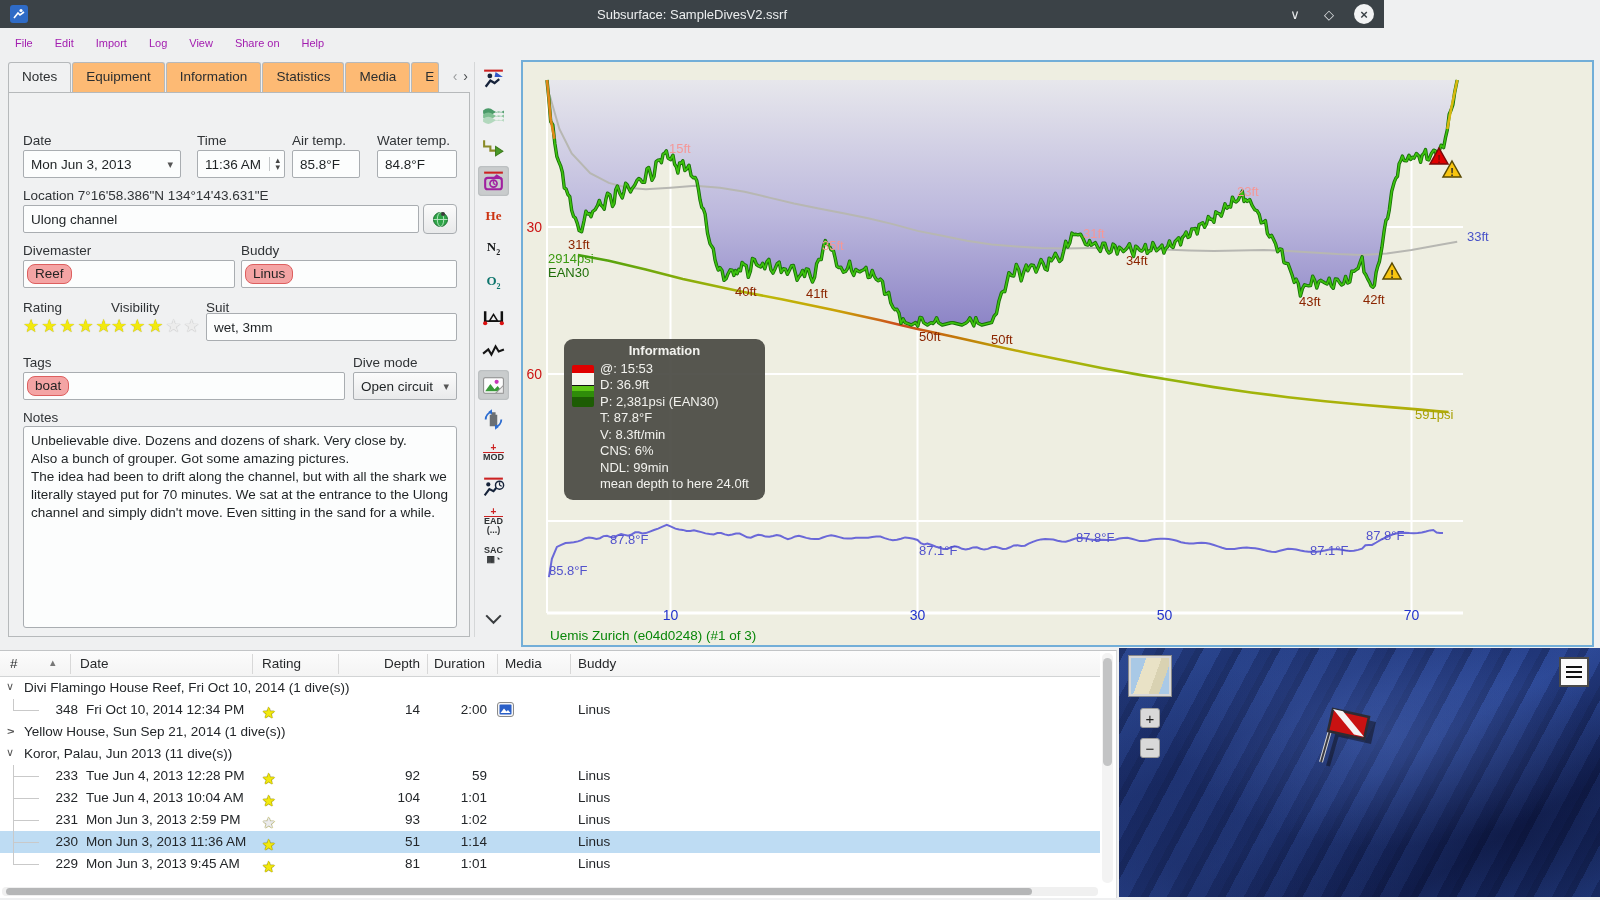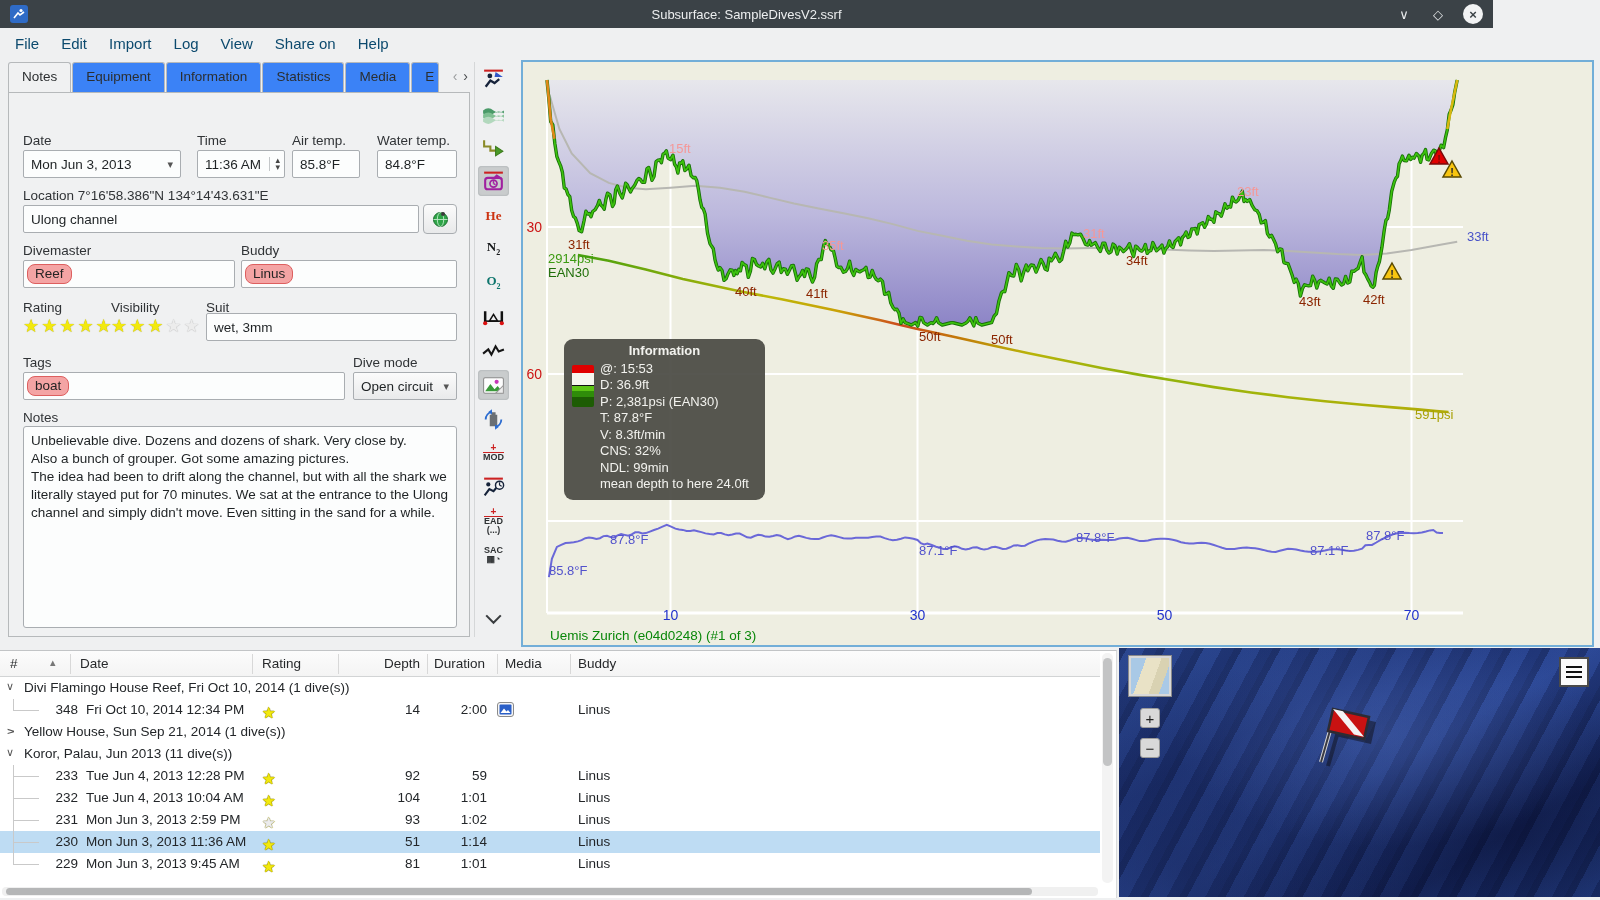--- a/index.html
+++ b/index.html
@@ -1,39 +1,39 @@
 <!DOCTYPE html>
 <html><head>
 <meta charset="utf-8">
 <style>
   * { margin:0; padding:0; box-sizing:border-box; }
   html,body { width:1600px; height:900px; overflow:hidden; }
   body { font-family:"Liberation Sans", sans-serif; background:#eff0f1; color:#232629; }
   .app { position:relative; width:1600px; height:900px; }
 
   
-  .titlebar { position:absolute; left:0; top:0; width:1493px; height:28px; background:#3b4247;
+  .titlebar { position:absolute; left:0; top:0; width:1384px; height:28px; background:#3b4247;
     display:flex; align-items:center; color:#eceeef; font-size:13px; }
   .titlebar .appicon { width:18px; height:18px; margin-left:10px; border-radius:3px; background:#2f6bc6;
     display:flex; align-items:center; justify-content:center; }
   .titlebar .title { position:absolute; left:0; right:0; text-align:center; pointer-events:none; }
   .wincontrols { position:absolute; right:10px; top:0; height:28px; display:flex; align-items:center; gap:16px; }
   .winbtn { color:#e8eaec; font-size:13px; width:18px; text-align:center; cursor:default; }
   .winclose { width:20px; height:20px; border-radius:50%; background:#f2f3f4; color:#3b4247;
     display:flex; align-items:center; justify-content:center; font-size:13px; font-weight:bold; }
 
   
   .menubar { position:absolute; left:0; top:28px; width:1600px; height:30px; background:#eff0f1;
     display:flex; align-items:center; padding-left:4px; }
-  .menuitem { padding:5px 11px; font-size:15px; color:#0c4a6e; }
+  .menuitem { padding:5px 11px; font-size:11px; color:#a21caf; }
 
   
   .notes-panel { position:absolute; left:8px; top:62px; width:462px; height:575px; }
   .tabbar { position:absolute; left:0; top:0; width:462px; height:30px; display:flex; overflow:hidden; }
-  .tab { flex:0 0 auto; border:1px solid #b6b9bb; border-bottom:none; background:#3b82f6;
+  .tab { flex:0 0 auto; border:1px solid #b6b9bb; border-bottom:none; background:#fdba74;
     padding:6px 13px 6px 13px; font-size:13.5px; border-radius:3px 3px 0 0; margin-right:1px;
     white-space:nowrap; color:#2b2e30; }
   .tab.active { background:#f0f1f2; position:relative; z-index:2; }
   .tab.clipped { max-width:26px; overflow:hidden; }
   .tabarrows { position:absolute; right:0px; top:6px; font-size:14px; color:#9a9c9e; display:flex; gap:6px; background:#eff0f1; padding:0 2px;}
   .tabarrows .on { color:#4a4d4f; }
   .panel-frame { position:absolute; left:0; top:30px; width:462px; height:545px; background:#f0f1f2;
     border:1px solid #b6b9bb; }
   .flabel { position:absolute; font-size:13.5px; color:#303336; white-space:nowrap; }
   .field { position:absolute; background:#fcfdfd; border:1px solid #a9adb1; border-radius:2px;
@@ -430,21 +430,21 @@
         <div style="height:6px; background:#2f8c0a;"></div>
         <div style="height:10px; background:#1d5c04; border-radius:0 0 2px 2px;"></div>
       </div>
       <div class="ititle">Information</div>
       <div id="infolines">
           <div>@: 15:53</div>
           <div>D: 36.9ft</div>
           <div>P: 2,381psi (EAN30)</div>
           <div>T: 87.8°F</div>
           <div>V: 8.3ft/min</div>
-          <div>CNS: 32%</div>
+          <div>CNS: 6%</div>
           <div>NDL: 99min</div>
           <div>mean depth to here 24.0ft</div>
         </div>
     </div>
   </div>
 
   <div class="divelist">
     <div class="dl-header">
       <span style="left:10px;">#</span>
       <span style="left:50px; color:#777; font-size:11px;">▴</span>

